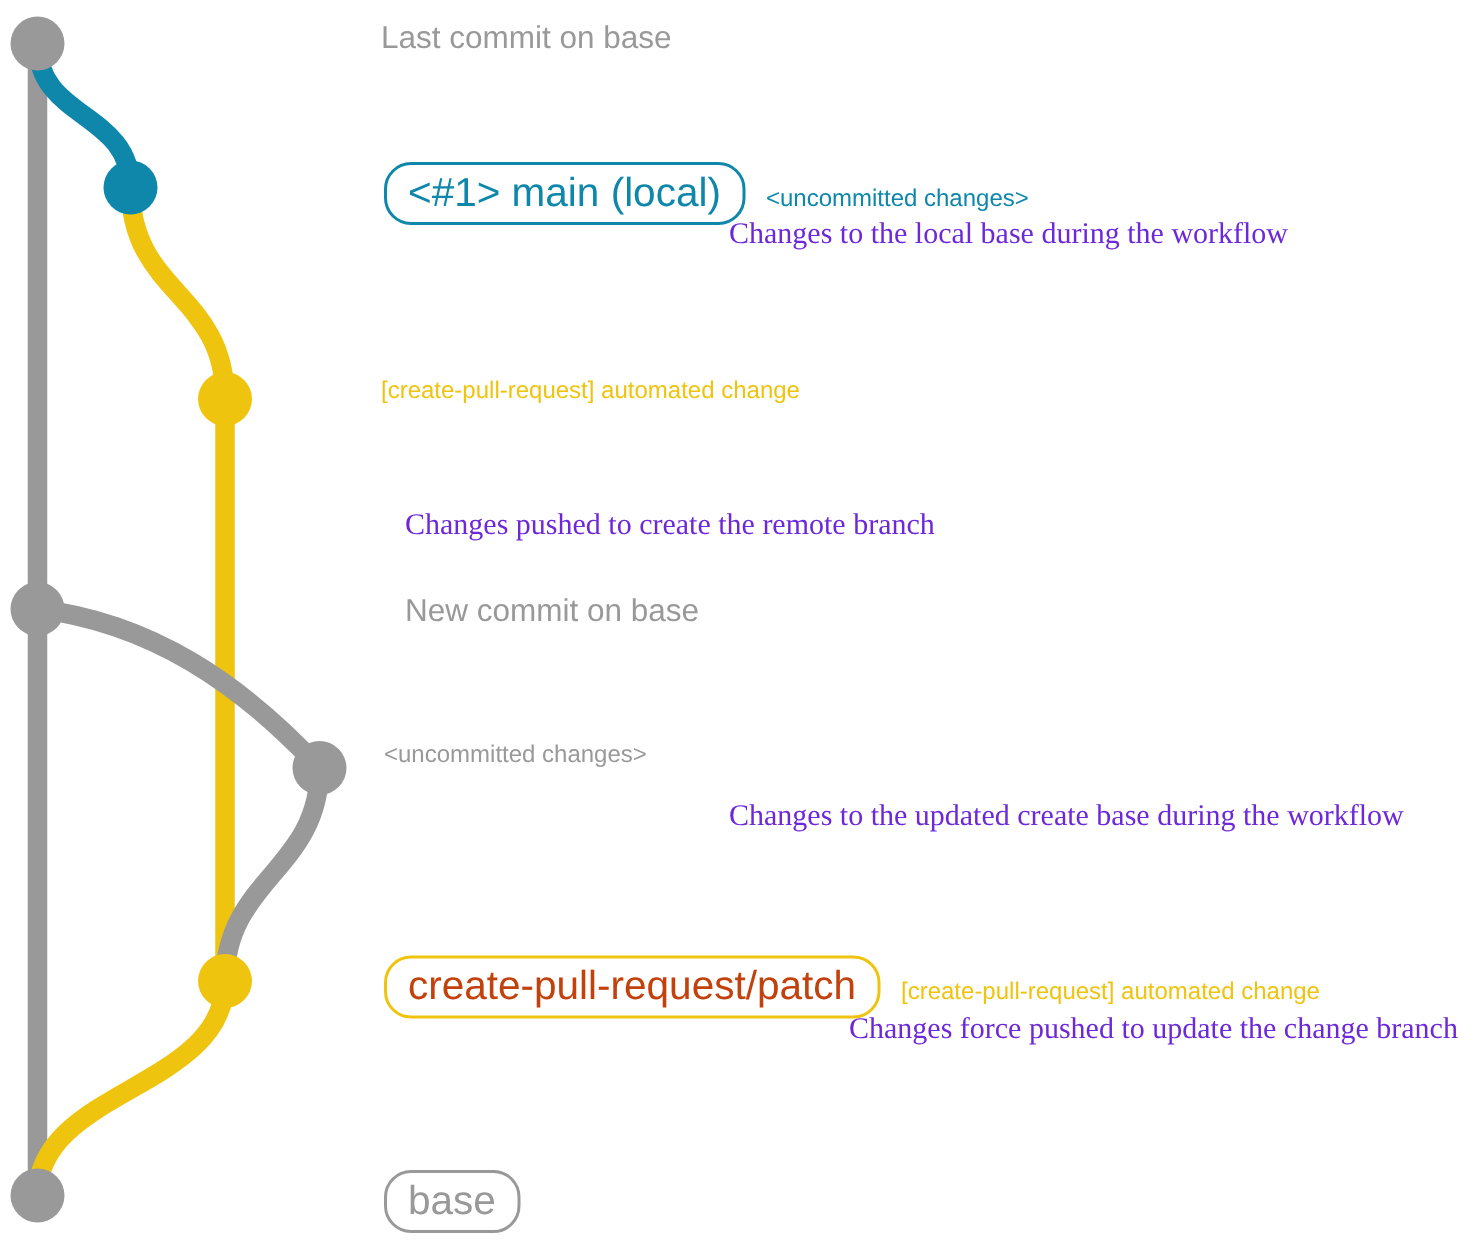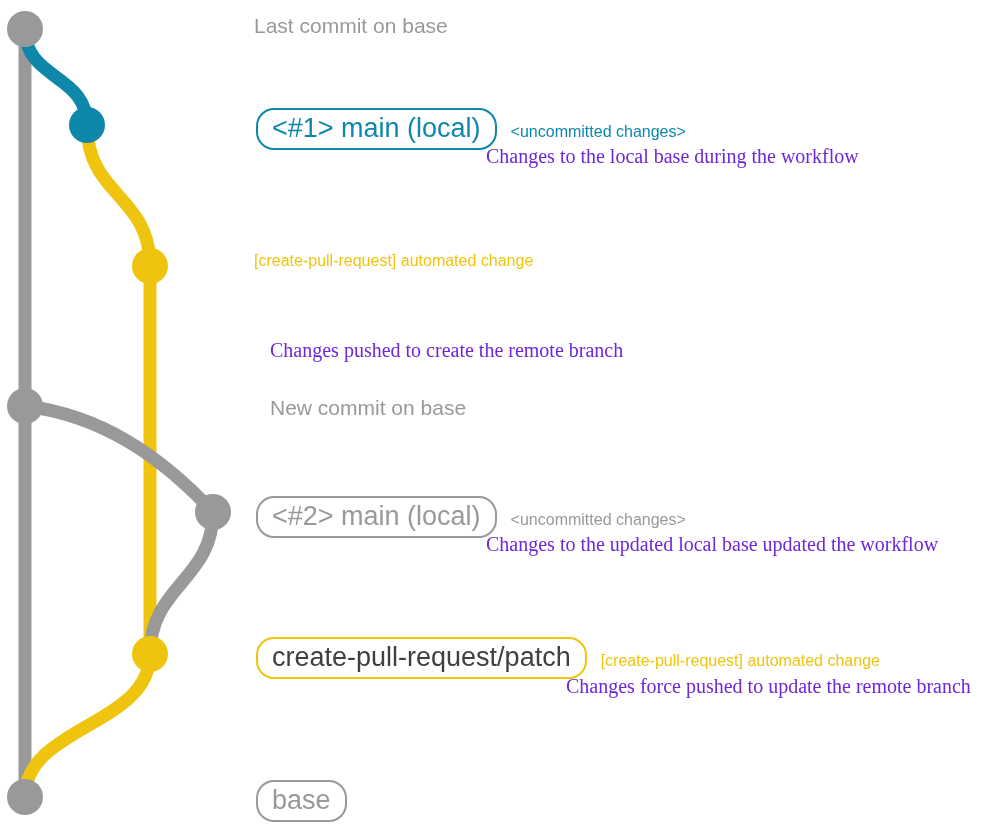--- a/index.html
+++ b/index.html
@@ -39,21 +39,21 @@
     color: #999999;
     background: transparent;
     font-family: "Liberation Sans", sans-serif;
   }
   .pill.blue {
     border-color: #0e87ab;
     color: #0e87ab;
   }
   .pill.yellow {
     border-color: #efc40e;
-    color: #404040;
+    color: #c2410c;
   }
   .msg {
     font-size: 16px;
     line-height: 1.05;
     font-family: "Liberation Sans", sans-serif;
     color: #999999;
   }
   .msg.blue { color: #0e87ab; }
   .msg.yellow { color: #efc40e; }
   .msg.gray { color: #999999; }
@@ -110,26 +110,25 @@
 <div class="note" style="left:486px; top:145px;">Changes to the local base during the workflow</div>
 
 <div class="row" style="left:254px; top:253px;">
   <span class="msg yellow">[create-pull-request] automated change</span>
 </div>
 <div class="note" style="left:270px; top:306px;margin-top:33px;">Changes pushed to create the remote branch</div>
 
 <div class="standalone" style="left:270px; top:396px;">New commit on base</div>
 
 <div class="row" style="left:256px; top:496px;">
-  <span class="pill">&lt;#2&gt; main (local)</span>
   <span class="msg gray">&lt;uncommitted changes&gt;</span>
 </div>
-<div class="note" style="left:486px; top:533px;">Changes to the updated local base updated the workflow</div>
+<div class="note" style="left:486px; top:533px;">Changes to the updated create base during the workflow</div>
 
 <div class="row" style="left:256px; top:637px;">
   <span class="pill yellow">create-pull-request/patch</span>
   <span class="msg yellow">[create-pull-request] automated change</span>
 </div>
-<div class="note" style="left:566px; top:675px;">Changes force pushed to update the remote branch</div>
+<div class="note" style="left:566px; top:675px;">Changes force pushed to update the change branch</div>
 
 <div class="row" style="left:256px; top:780px;">
   <span class="pill">base</span>
 </div>
 
 </body></html>

